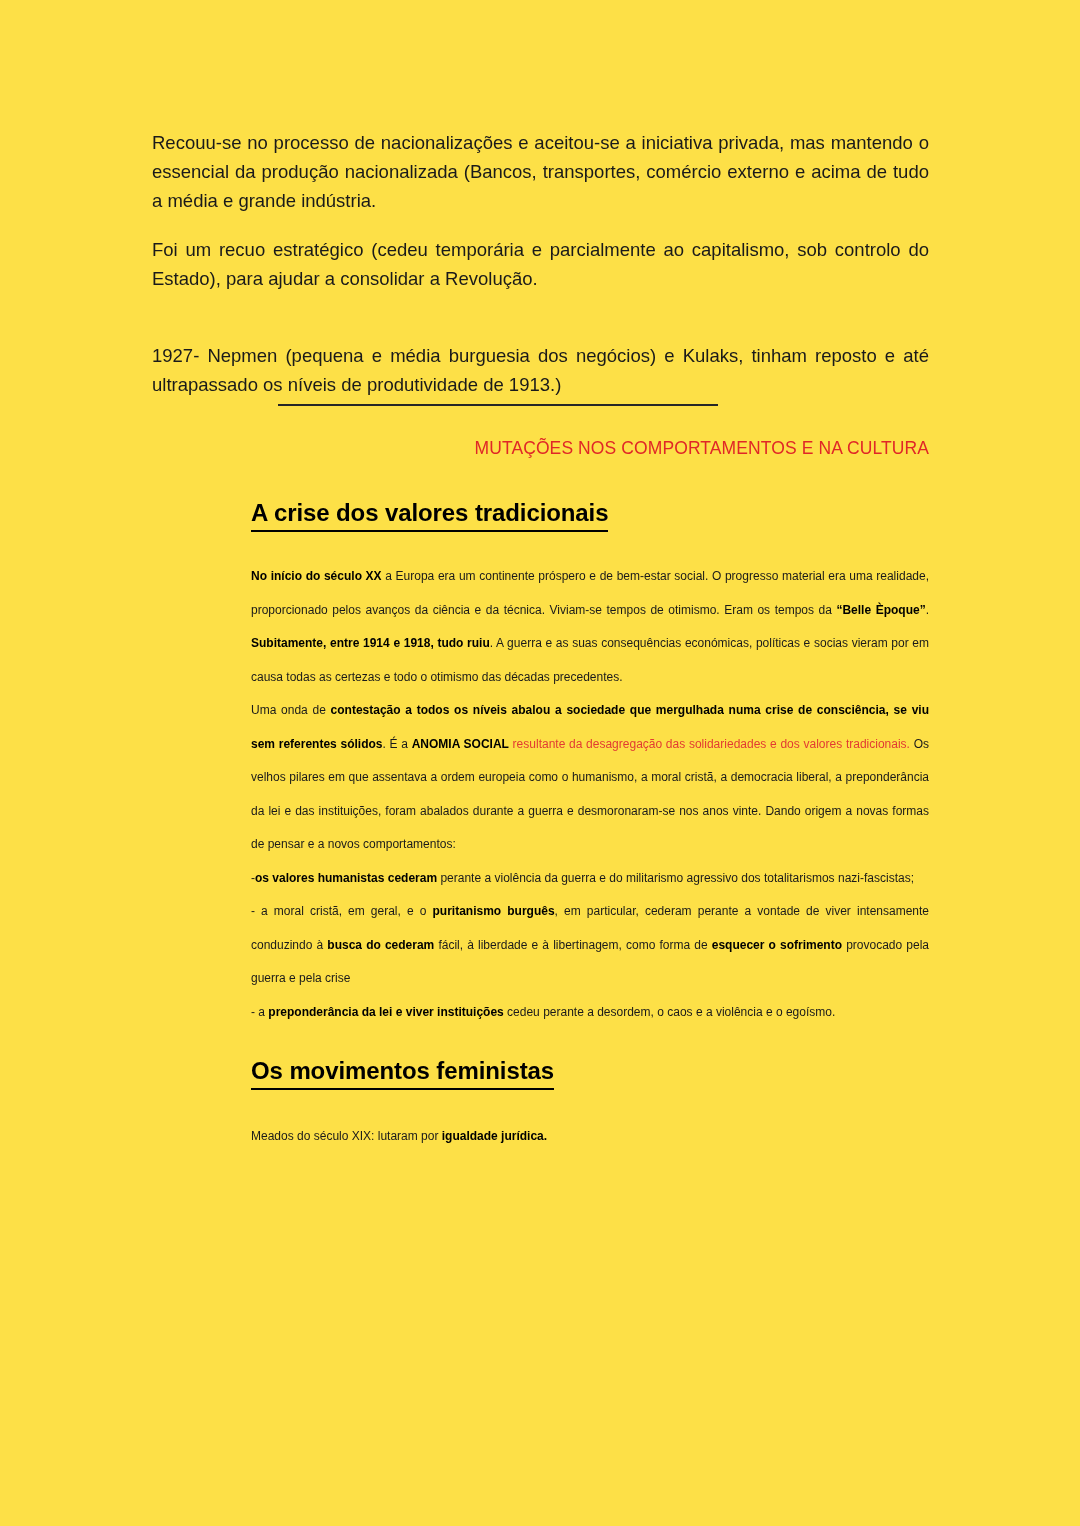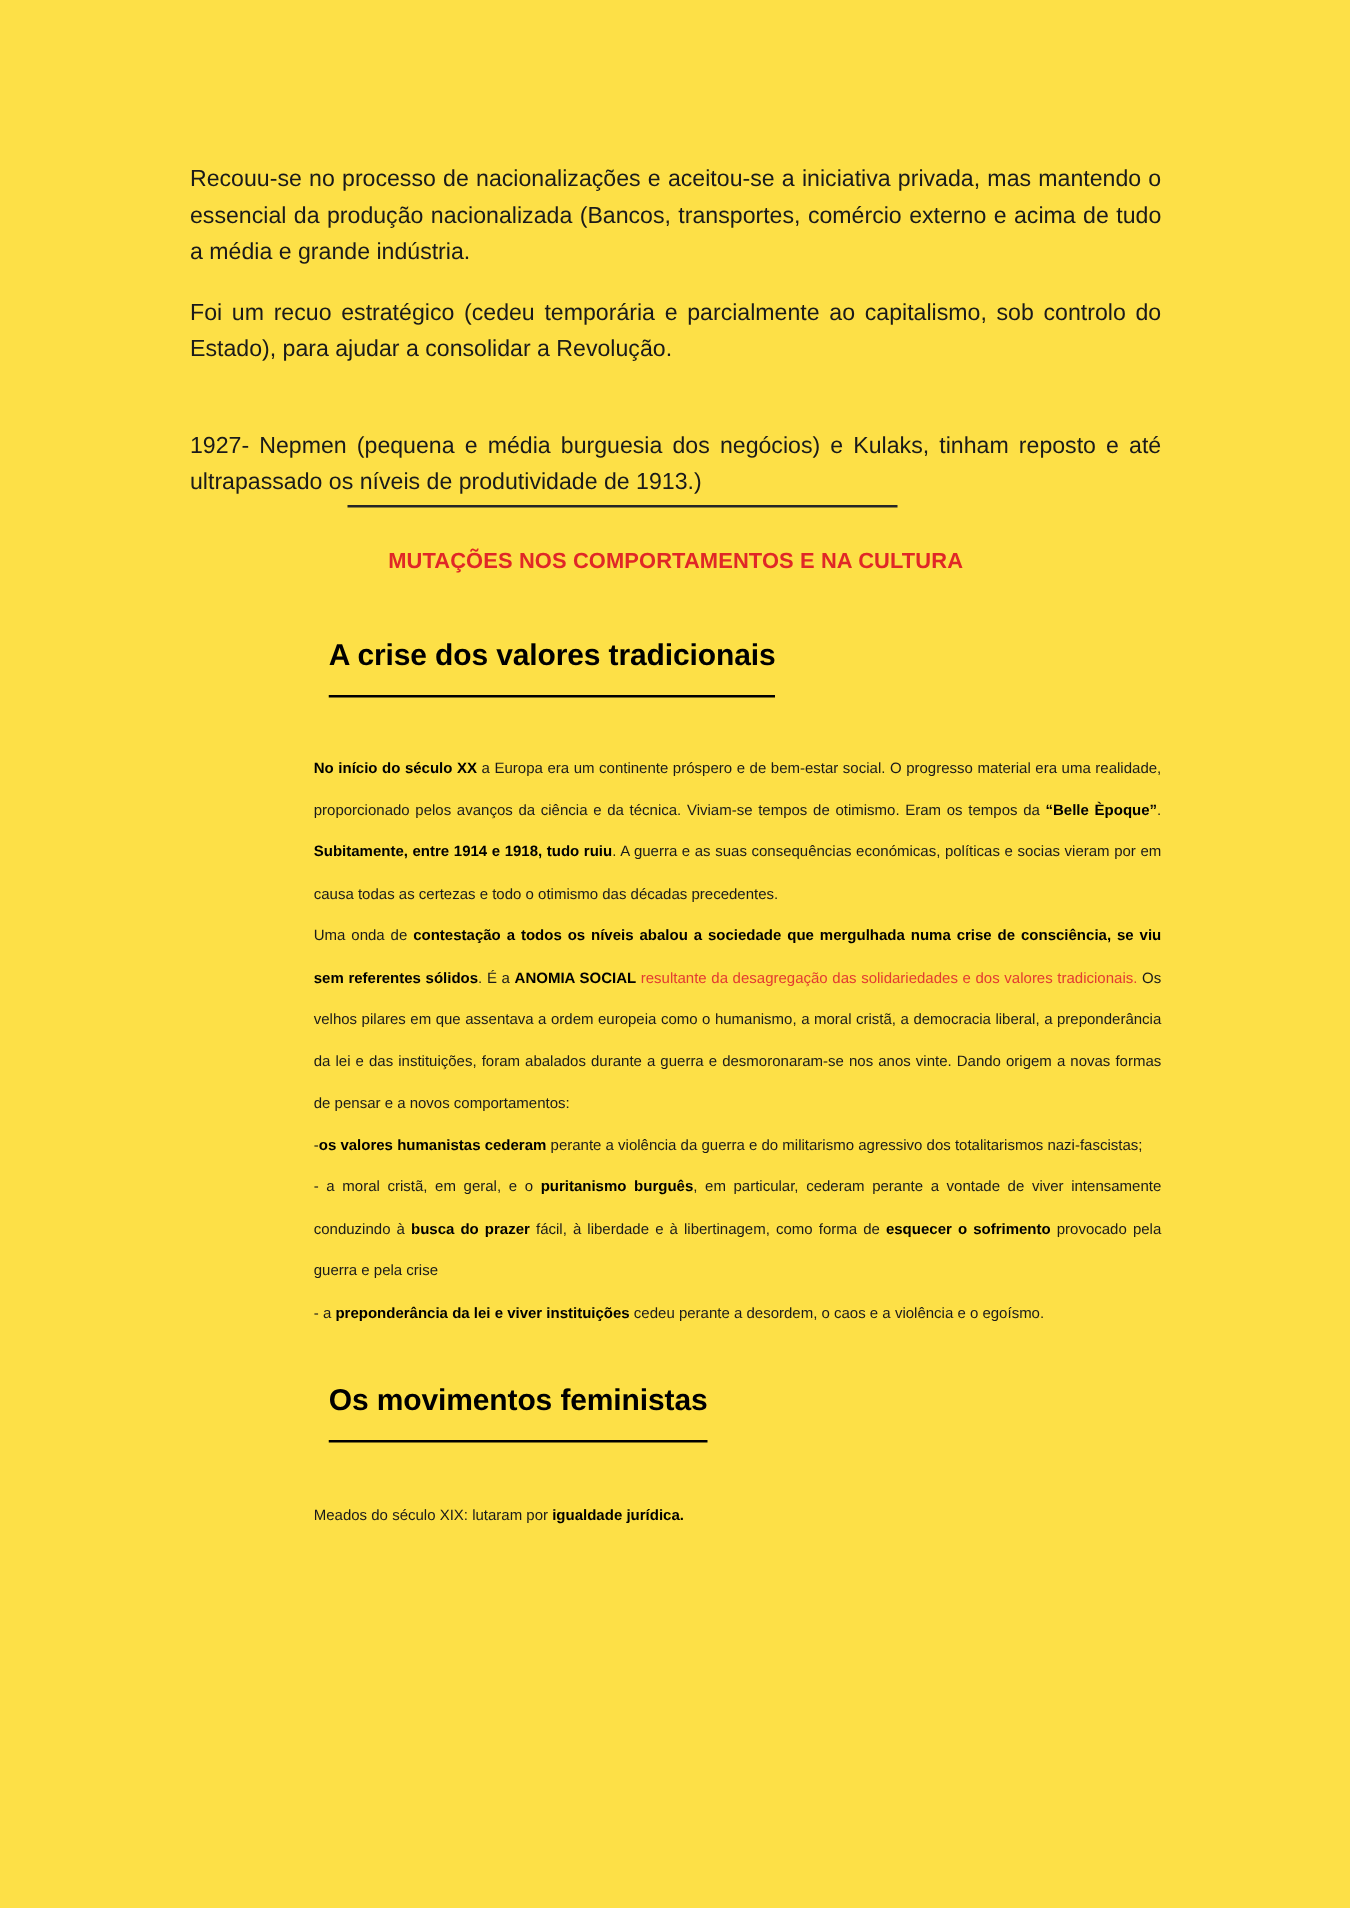--- a/index.html
+++ b/index.html
@@ -52,45 +52,45 @@
     height: 0;
     border-top: 2px solid #262626;
   }
 
   
   .section-title {
     position: absolute;
     left: 152px;
     top: 438px;
     width: 777px;
-    text-align: center;
+    text-align: right;
     font-size: 17.5px;
-    font-weight: bold;
+    font-weight: normal;
     letter-spacing: 0.1px;
     color: #e02727;
   }
 
   
   .body-block {
     position: absolute;
     left: 251px;
     top: 497px;
     width: 678px;
   }
 
   h2.doc-heading {
-    margin: 12px;
+    margin: 0;
     font-size: 24px;
     font-weight: bold;
     line-height: 32px;
     letter-spacing: -0.1px;
     color: #000000;
     display: inline-block;
     border-bottom: 2px solid #000000;
-    padding-bottom: 15px;
+    padding-bottom: 1px;
   }
 
   .spacer-after-h1 { height: 28px; }
   .spacer-before-h2 { height: 26px; }
   .spacer-after-h2 { height: 30px; }
 
   .body-block p {
     margin: 0;
     font-size: 12px;
     line-height: 33.5px;
@@ -132,21 +132,21 @@
 
     <p>
       <span>Uma onda de </span><b>contestação a todos os níveis abalou a sociedade que mergulhada numa crise de consciência, se viu sem referentes sólidos</b><span>. É a </span><b>ANOMIA SOCIAL</b><span class="red"> resultante da desagregação das solidariedades e dos valores tradicionais.</span><span> Os velhos pilares em que assentava a ordem europeia como o humanismo, a moral cristã, a democracia liberal, a preponderância da lei e das instituições, foram abalados durante a guerra e desmoronaram-se nos anos vinte. Dando origem a novas formas de pensar e a novos comportamentos:</span>
     </p>
 
     <p>
       <span>-</span><b>os valores humanistas cederam</b><span> perante a violência da guerra e do militarismo agressivo dos totalitarismos nazi-fascistas;</span>
     </p>
 
     <p>
-      <span>- a moral cristã, em geral, e o </span><b>puritanismo burguês</b><span>, em particular, cederam perante a vontade de viver intensamente conduzindo à </span><b>busca do prazer</b><span> fácil, à liberdade e à libertinagem, como forma de </span><b>esquecer o sofrimento</b><span> provocado pela guerra e pela crise</span>
+      <span>- a moral cristã, em geral, e o </span><b>puritanismo burguês</b><span>, em particular, cederam perante a vontade de viver intensamente conduzindo à </span><b>busca do cederam</b><span> fácil, à liberdade e à libertinagem, como forma de </span><b>esquecer o sofrimento</b><span> provocado pela guerra e pela crise</span>
     </p>
 
 
     <p>
       <span>- a </span><b>preponderância da lei e viver instituições</b><span> cedeu perante a desordem, o caos e a violência e o egoísmo.</span>
     </p>
 
     <div class="spacer-before-h2"></div>
 
     <h2 class="doc-heading">Os movimentos feministas</h2>

